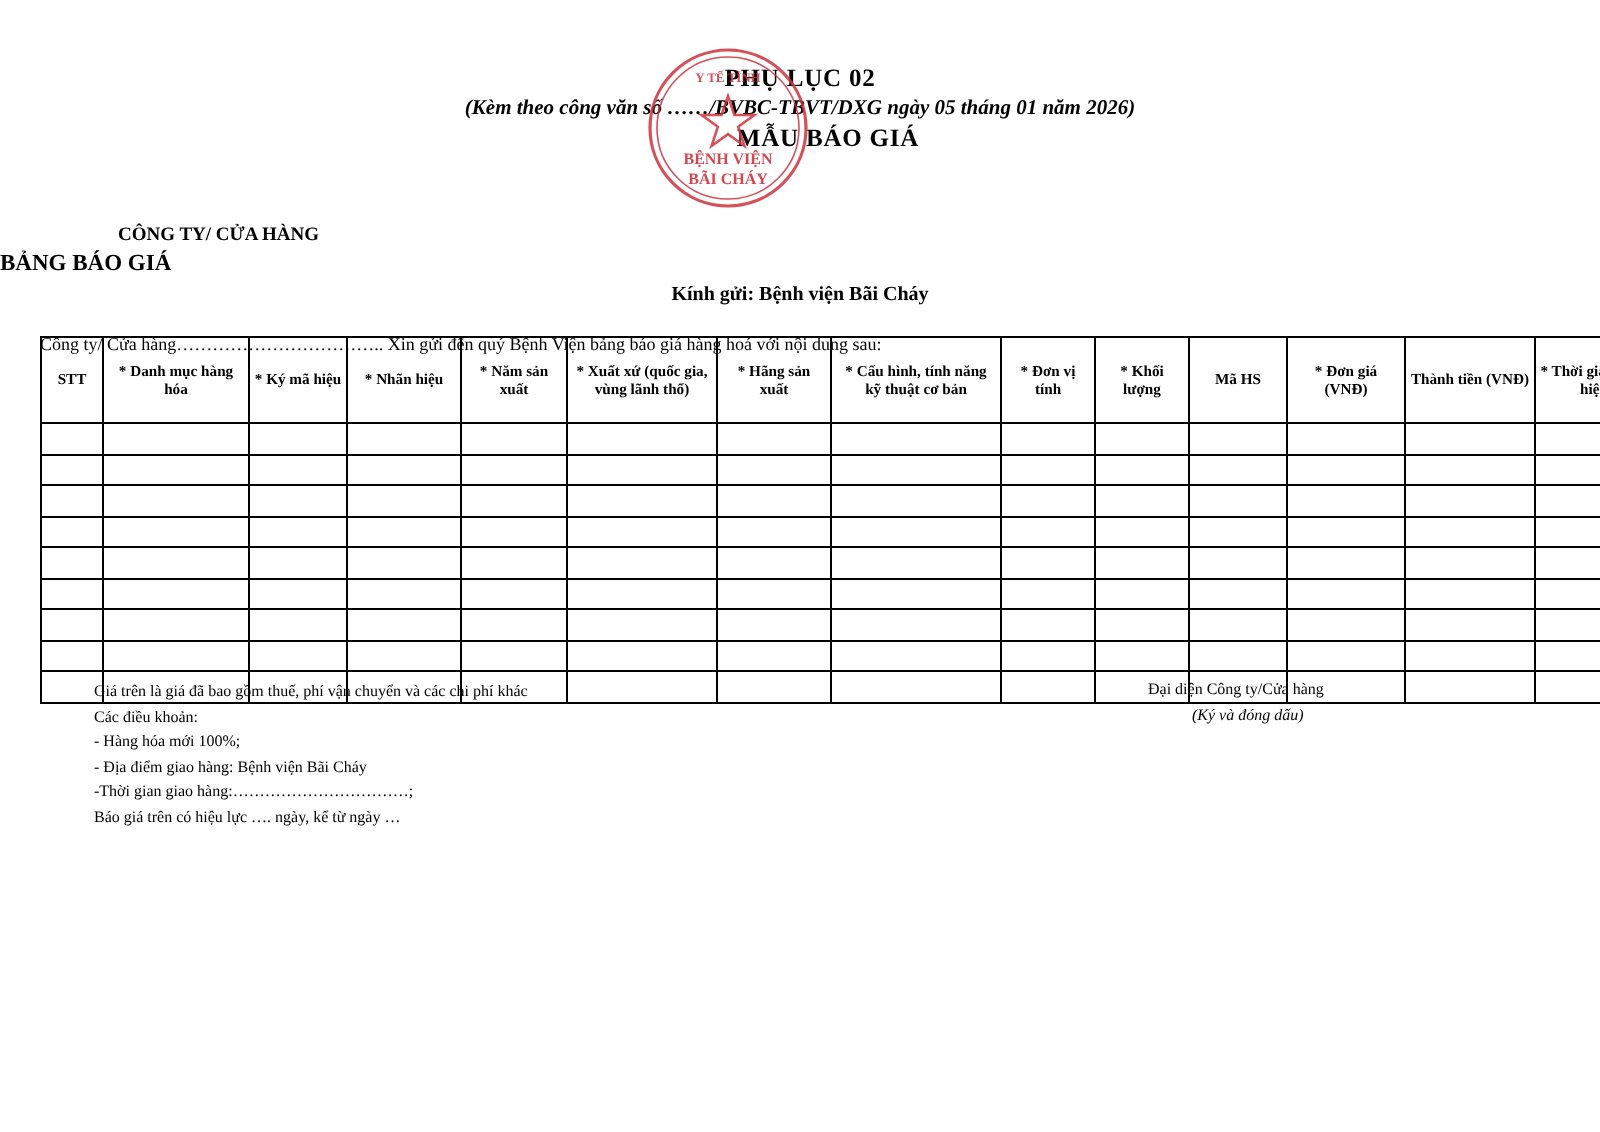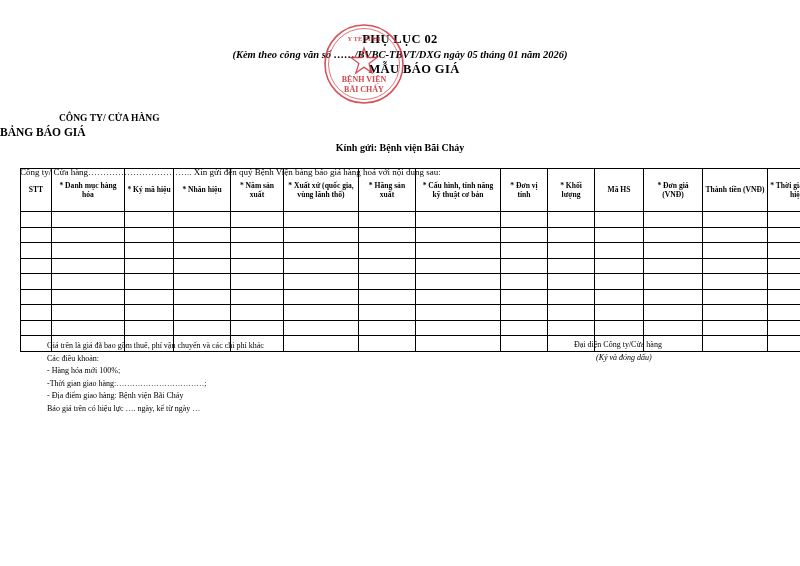--- a/index.html
+++ b/index.html
@@ -378,22 +378,22 @@
 
         </tr>
       </tbody>
     </table>
   </div>
 
   <div class="notes">
     <div>Giá trên là giá đã bao gồm thuế, phí vận chuyển và các chi phí khác</div>
     <div>Các điều khoản:</div>
     <div>- Hàng hóa mới 100%;</div>
+    <div>- Địa điểm giao hàng: Bệnh viện Bãi Cháy</div>
     <div>-Thời gian giao hàng:……………………………;</div>
-    <div>- Địa điểm giao hàng: Bệnh viện Bãi Cháy</div>
     <div>Báo giá trên có hiệu lực …. ngày, kể từ ngày …</div>
   </div>
 
   <div class="signature">
     <div class="sig-role">Đại diện Công ty/Cửa hàng</div>
     <div class="sig-note">(Ký và đóng dấu)</div>
   </div>
 
 </div>
 

